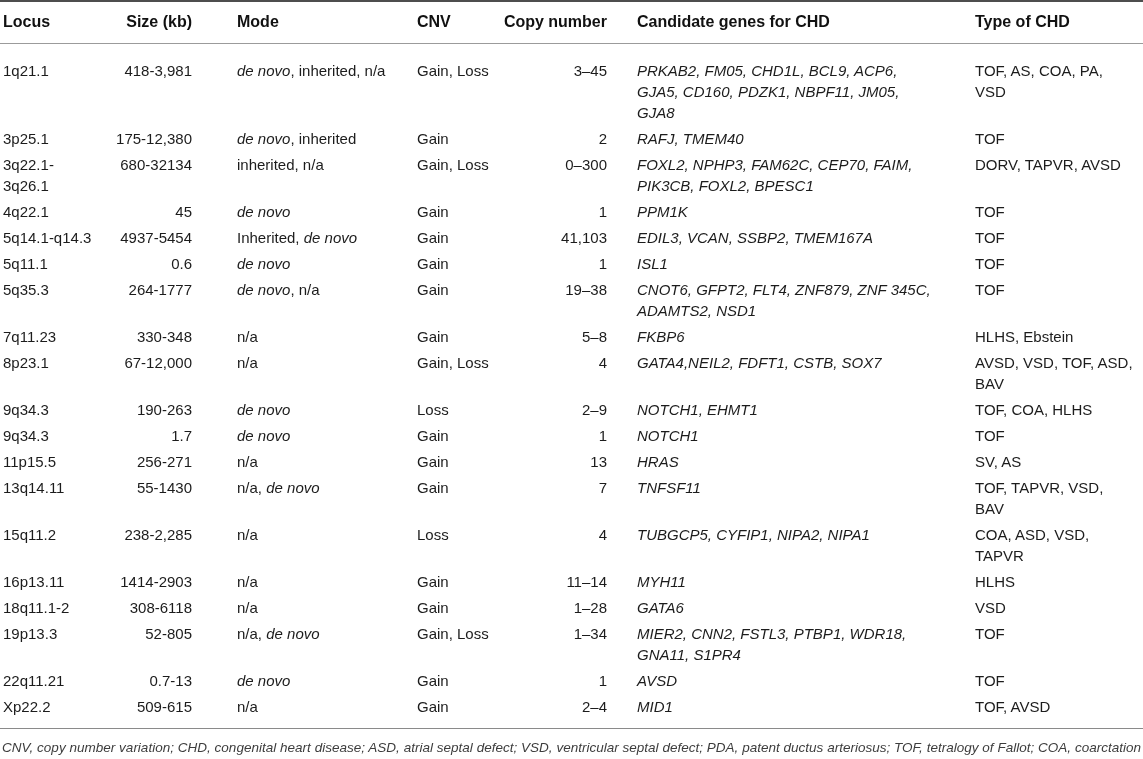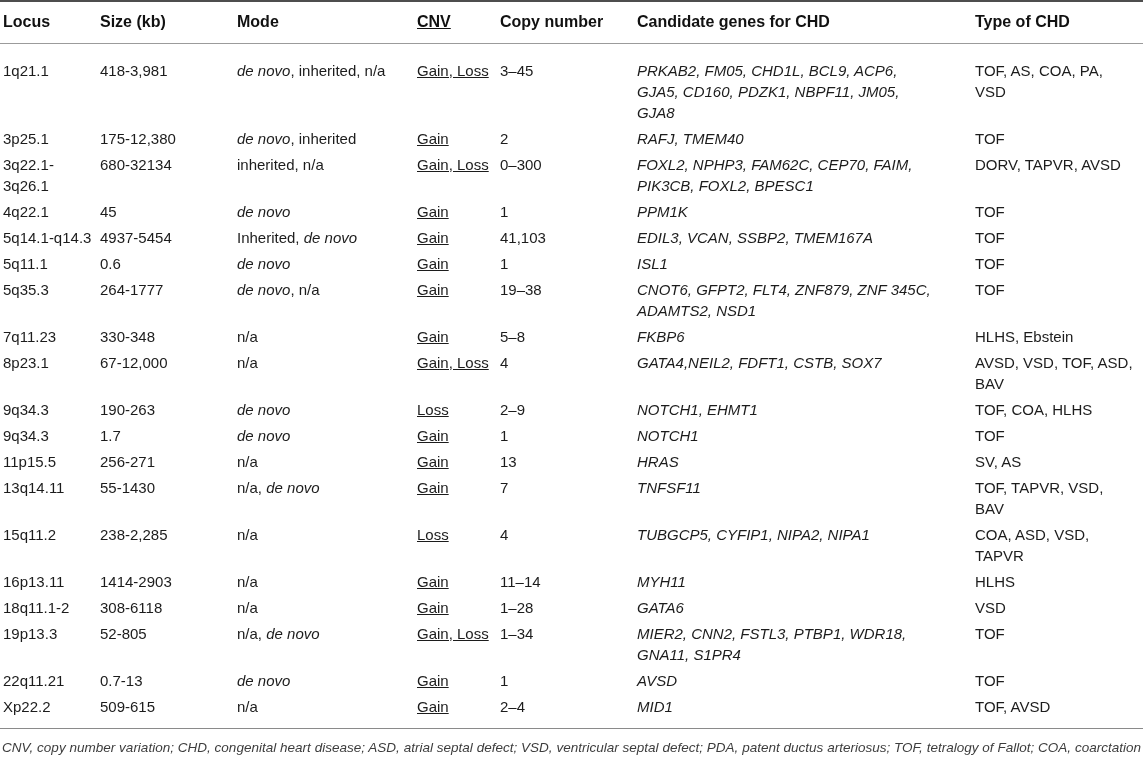--- a/index.html
+++ b/index.html
@@ -35,24 +35,24 @@
     font-size: 15px;
     line-height: 21px;
     vertical-align: top;
     padding: 2px 8px 3px 0;
     color: #1c1c1c;
   }
   tbody tr:first-child td { padding-top: 16px; }
   tbody tr:last-child td { padding-bottom: 10px; }
   .c1 { padding-left: 3px; }
   .c3 { padding-left: 37px; }
-  .c4 { padding-left: 17px; text-decoration: underline; }
+  .c4 { padding-left: 17px; }
   .c6 { padding-left: 22px; }
   .c7 { padding-left: 20px; }
-  .center { text-align: left; margin-top: 12px; }
+  .center { text-align: right; margin-top: 12px; }
   .it { font-style: italic; text-align: right; }
   .genes-cell, .chd-cell { white-space: pre-line; }
   .genes-cell { font-style: italic; }
   .footnote {
     border-top: 1px solid #8a8a8a;
     margin-top: 1px;
     padding: 8px 2px 0 2px;
     font-style: italic;
     font-size: 13.5px;
     line-height: 22px;

